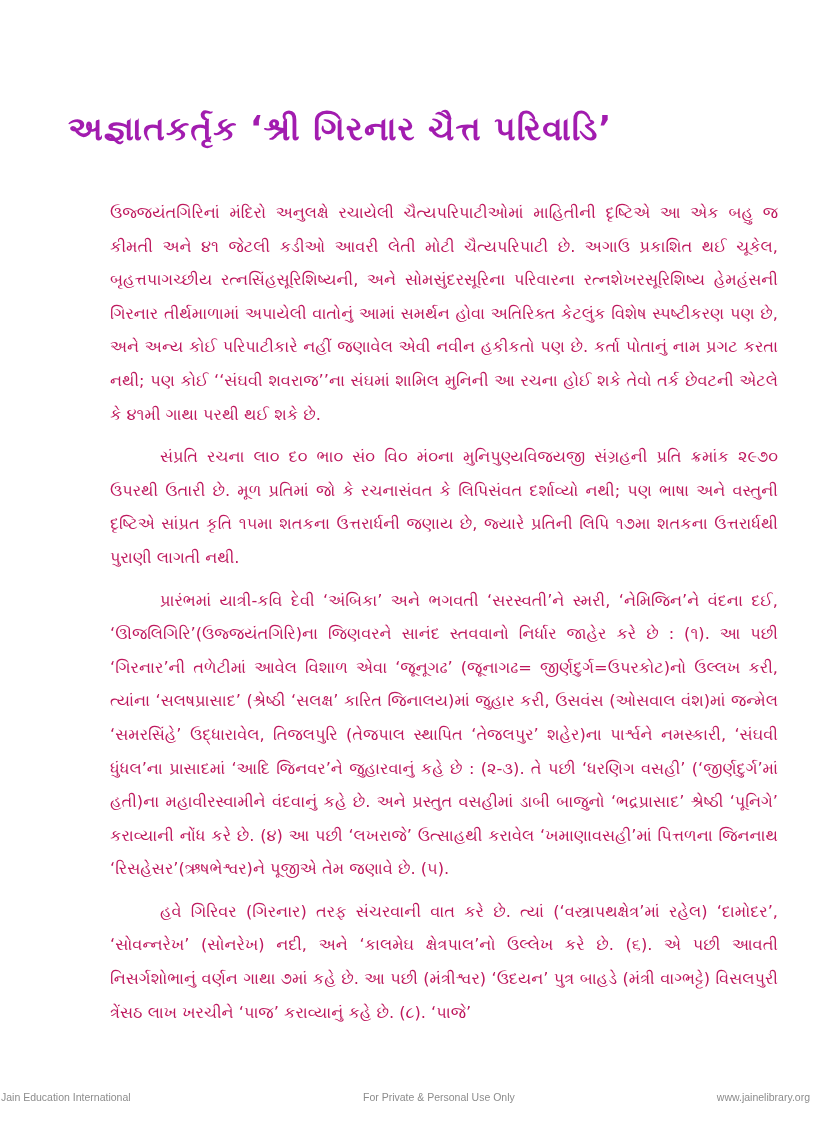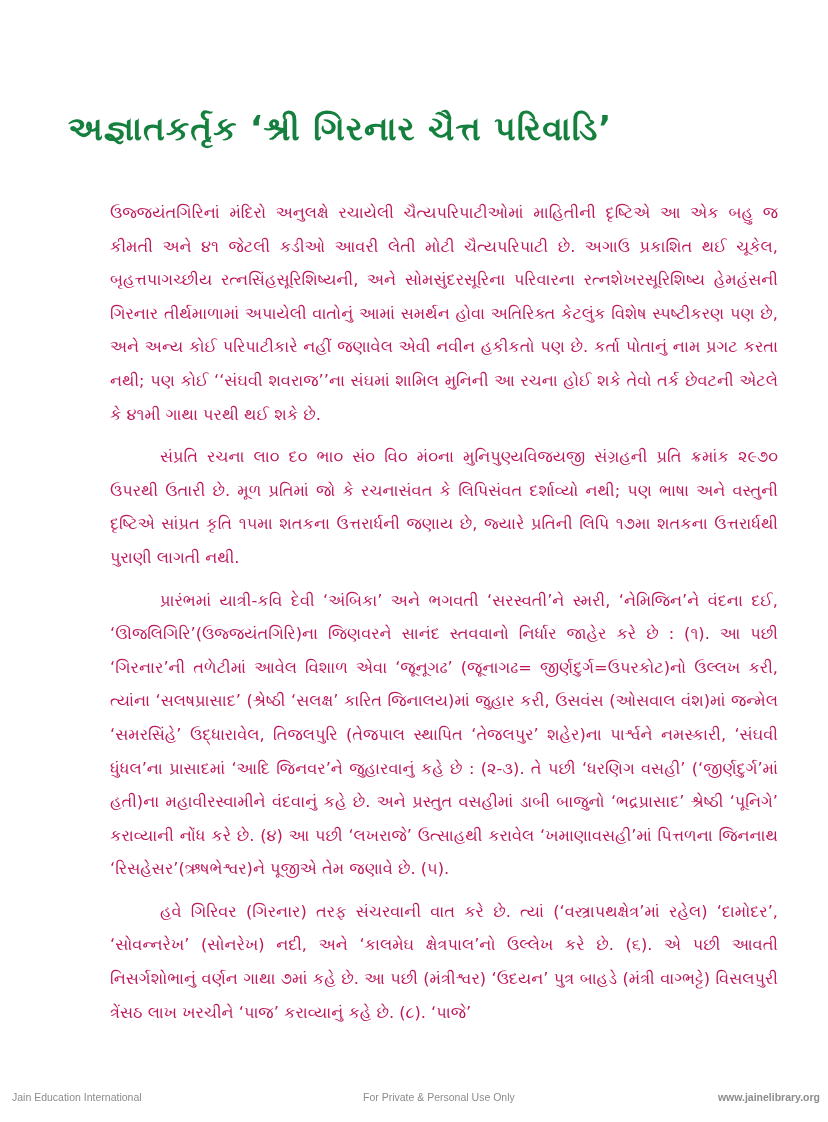--- a/index.html
+++ b/index.html
@@ -22,21 +22,21 @@
     height: 1122px;
   }
   .title {
     position: absolute;
     left: 68px;
     top: 106px;
     width: 720px;
     font-size: 33px;
     font-weight: bold;
     letter-spacing: 1px;
-    color: #15803d;
+    color: #a21caf;
     line-height: 46px;
     white-space: nowrap;
   }
   .body {
     position: absolute;
     left: 110px;
     top: 196px;
     width: 668px;
     font-size: 16.2px;
     line-height: 33.6px;
@@ -56,23 +56,23 @@
     width: 828px;
     height: 20px;
     font-family: "Liberation Sans", sans-serif;
     font-size: 10.5px;
     color: #8c8c8c;
   }
   .footer span {
     position: absolute;
     top: 0;
   }
-  .footer .left { left: 12px; }
+  .footer .left { left: 1px; }
   .footer .center { left: 330px; padding-left: 33px; }
-  .footer .right { right: 8px; font-weight: bold; }
+  .footer .right { right: 18px; }
 </style>
 </head>
 <body>
 
 <div class="page">
   <div class="title">અજ્ઞાતકર્તૃક ‘શ્રી ગિરનાર ચૈત્ત પરિવાડિ’</div>
 
   <div class="body">
     <p class="para-1" style="text-indent:0">ઉજ્જયંતગિરિનાં મંદિરો અનુલક્ષે રચાયેલી ચૈત્યપરિપાટીઓમાં માહિતીની દૃષ્ટિએ આ એક બહુ જ કીમતી અને ૪૧ જેટલી કડીઓ આવરી લેતી મોટી ચૈત્યપરિપાટી છે. અગાઉ પ્રકાશિત થઈ ચૂકેલ, બૃહત્તપાગચ્છીય રત્નસિંહસૂરિશિષ્યની, અને સોમસુંદરસૂરિના પરિવારના રત્નશેખરસૂરિશિષ્ય હેમહંસની ગિરનાર તીર્થમાળામાં અપાયેલી વાતોનું આમાં સમર્થન હોવા અતિરિક્ત કેટલુંક વિશેષ સ્પષ્ટીકરણ પણ છે, અને અન્ય કોઈ પરિપાટીકારે નહીં જણાવેલ એવી નવીન હકીકતો પણ છે. કર્તા પોતાનું નામ પ્રગટ કરતા નથી; પણ કોઈ ‘‘સંઘવી શવરાજ’’ના સંઘમાં શામિલ મુનિની આ રચના હોઈ શકે તેવો તર્ક છેવટની એટલે કે ૪૧મી ગાથા પરથી થઈ શકે છે.</p>
     <p class="indent">સંપ્રતિ રચના લા૦ દ૦ ભા૦ સં૦ વિ૦ મં૦ના મુનિપુણ્યવિજયજી સંગ્રહની પ્રતિ ક્રમાંક ૨૯૭૦ ઉપરથી ઉતારી છે. મૂળ પ્રતિમાં જો કે રચનાસંવત કે લિપિસંવત દર્શાવ્યો નથી; પણ ભાષા અને વસ્તુની દૃષ્ટિએ સાંપ્રત કૃતિ ૧૫મા શતકના ઉત્તરાર્ધની જણાય છે, જ્યારે પ્રતિની લિપિ ૧૭મા શતકના ઉત્તરાર્ધથી પુરાણી લાગતી નથી.</p>

